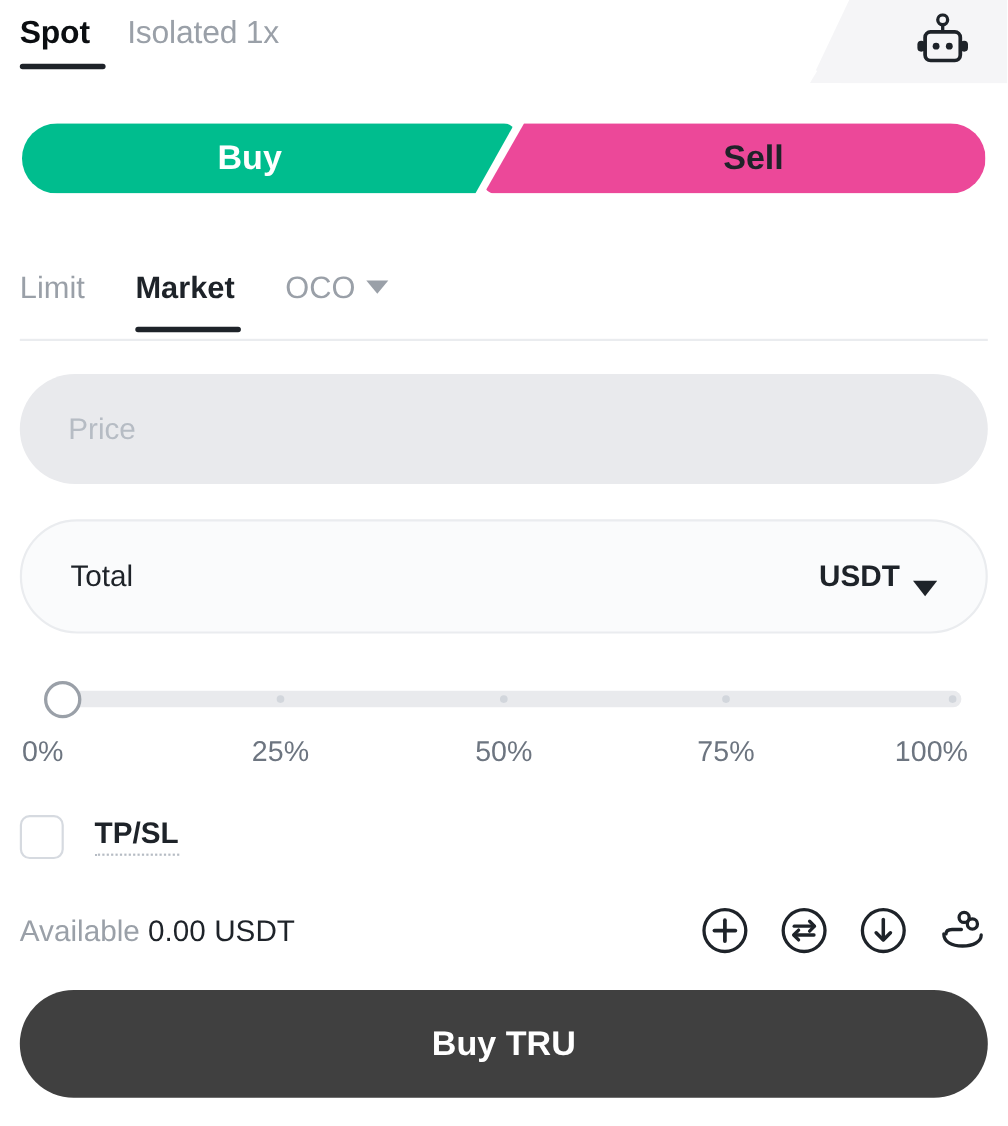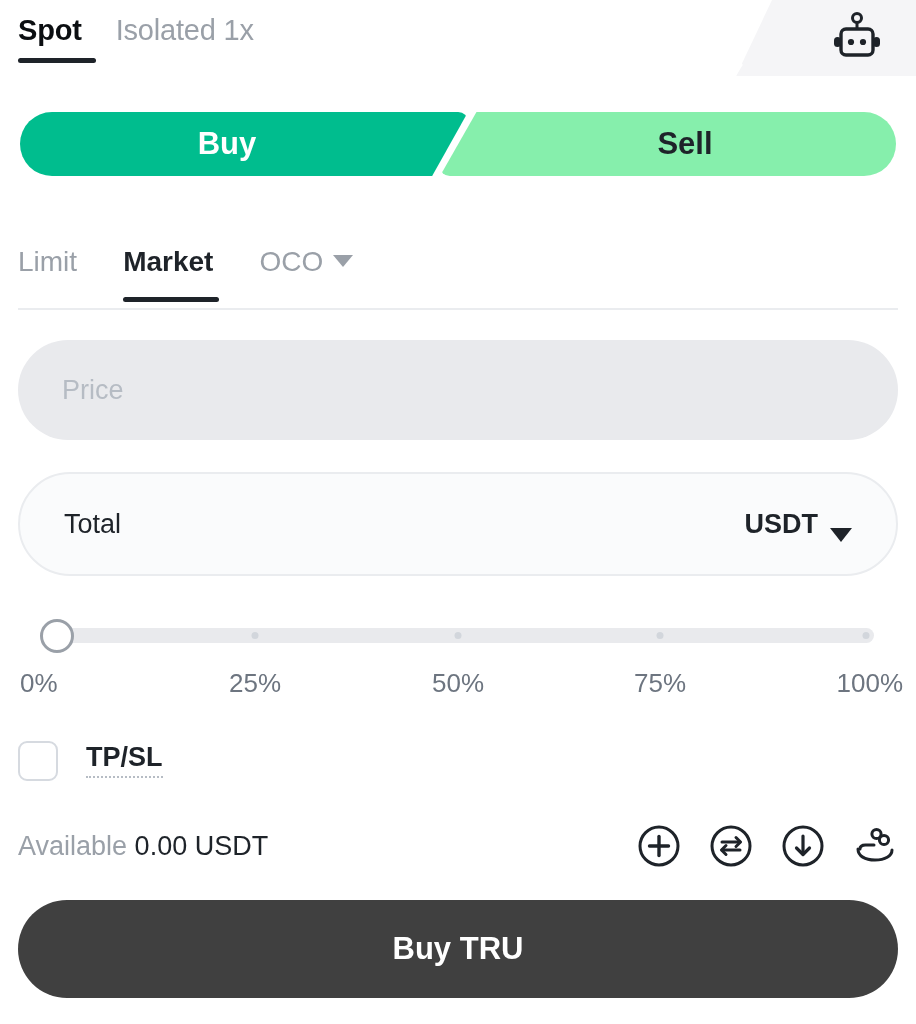--- a/index.html
+++ b/index.html
@@ -108,21 +108,21 @@
     background: #00bd8e;
     color: #ffffff;
     border-radius: 46px 14px 14px 46px;
     clip-path: polygon(0 0, 100% 0, 92% 100%, 0 100%);
     padding-right: 34px;
     box-sizing: border-box;
   }
   .bs-sell {
     left: 420px;
     width: 456px;
-    background: #86efac;
+    background: #ec4899;
     color: #1e2329;
     border-radius: 14px 46px 46px 14px;
     clip-path: polygon(8% 0, 100% 0, 100% 100%, 0 100%);
     padding-left: 34px;
     box-sizing: border-box;
   }
 
   
   .otype-wrap {
     margin: 42px 18px 0 18px;
@@ -386,21 +386,21 @@
   <div class="tick" style="left:438px"></div>
   <div class="tick" style="left:640px"></div>
   <div class="tick" style="left:846px"></div>
   <div class="handle"></div>
 </div>
 <div class="slider-labels">
   <span class="sl-lab first" style="left:22px">0%</span>
   <span class="sl-lab" style="left:235px">25%</span>
   <span class="sl-lab" style="left:438px">50%</span>
   <span class="sl-lab" style="left:640px">75%</span>
-  <span class="sl-lab last" style="left:883px">100%</span>
+  <span class="sl-lab last" style="left:860px">100%</span>
 </div>
 
 <div class="tpsl-row">
   <div class="checkbox"></div>
   <div class="tpsl-label">TP/SL</div>
 </div>
 
 <div class="avail-row">
   <div class="avail-text">
     <span class="k">Available</span>

